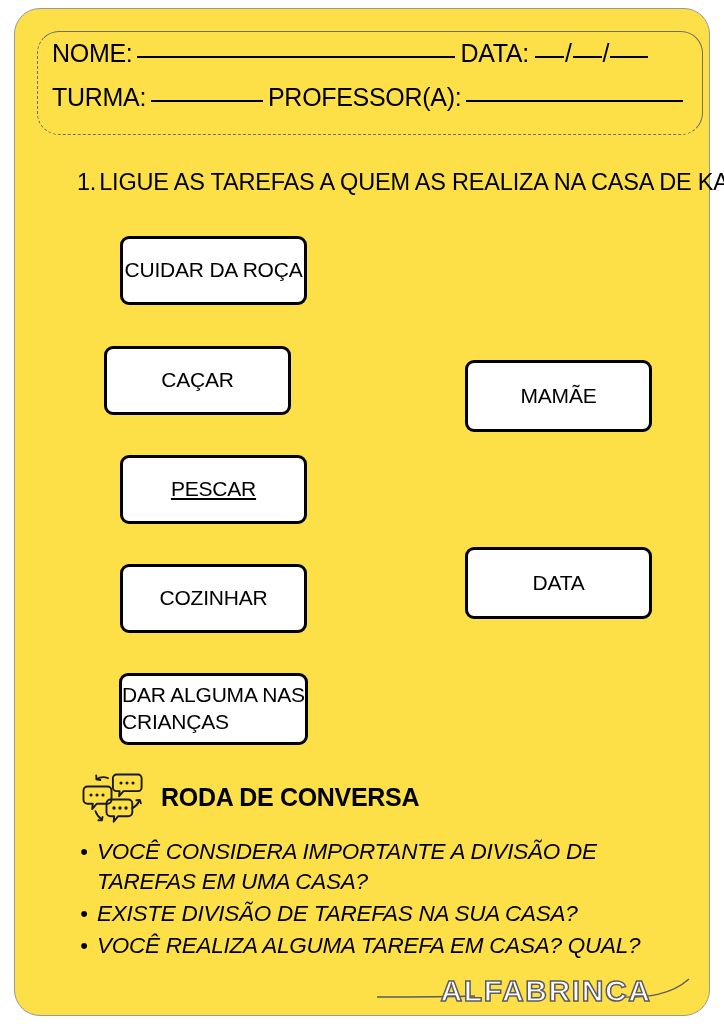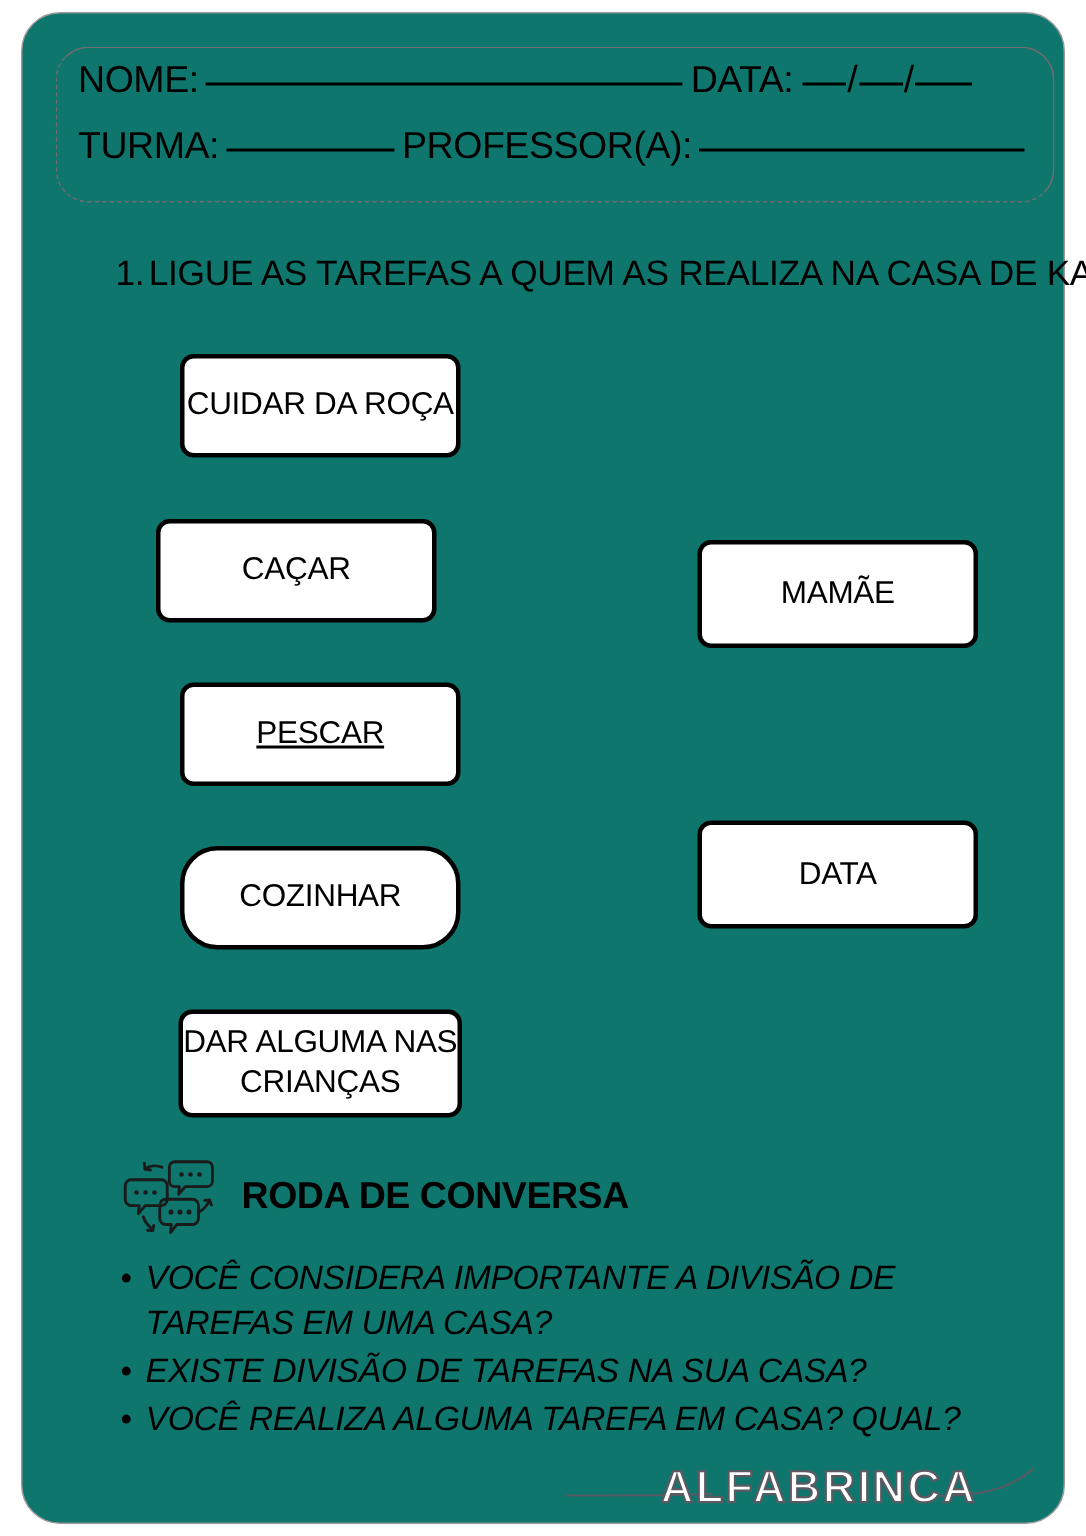--- a/index.html
+++ b/index.html
@@ -14,21 +14,21 @@
   }
 
   .page-frame {
     position: absolute;
     left: 14px;
     top: 8px;
     width: 696px;
     height: 1008px;
     border: 1px solid #9a9a9a;
     border-radius: 26px;
-    background: #0f766e;
+    background: #fde047;
   }
 
   
   .header-box {
     position: absolute;
     left: 22px;
     top: 22px;
     width: 666px;
     height: 104px;
     border: 1px solid #6e6e6e;
@@ -80,30 +80,29 @@
 
   
   .match-box {
     position: absolute;
     border: 3px solid #000000;
     border-radius: 9px;
     background: #ffffff;
     display: flex;
     align-items: center;
     justify-content: center;
-    text-align: center;
     font-size: 21px;
     letter-spacing: -0.2px;
     line-height: 1.28;
   }
 
   .task-1 { left: 105px; top: 227px; width: 187px; height: 69px; }
   .task-2 { left: 89px; top: 337px; width: 187px; height: 69px; }
   .task-3 { left: 105px; top: 446px; width: 187px; height: 69px; text-decoration: underline; }
-  .task-4 { left: 105px; top: 555px; width: 187px; height: 69px; border-radius: 25px; }
+  .task-4 { left: 105px; top: 555px; width: 187px; height: 69px; }
   .task-5 { left: 104px; top: 664px; width: 189px; height: 72px; }
 
   .person-1 { left: 450px; top: 351px; width: 187px; height: 72px; }
   .person-2 { left: 450px; top: 538px; width: 187px; height: 72px; }
 
   
   .roda-header {
     position: absolute;
     left: 60px;
     top: 760px;

